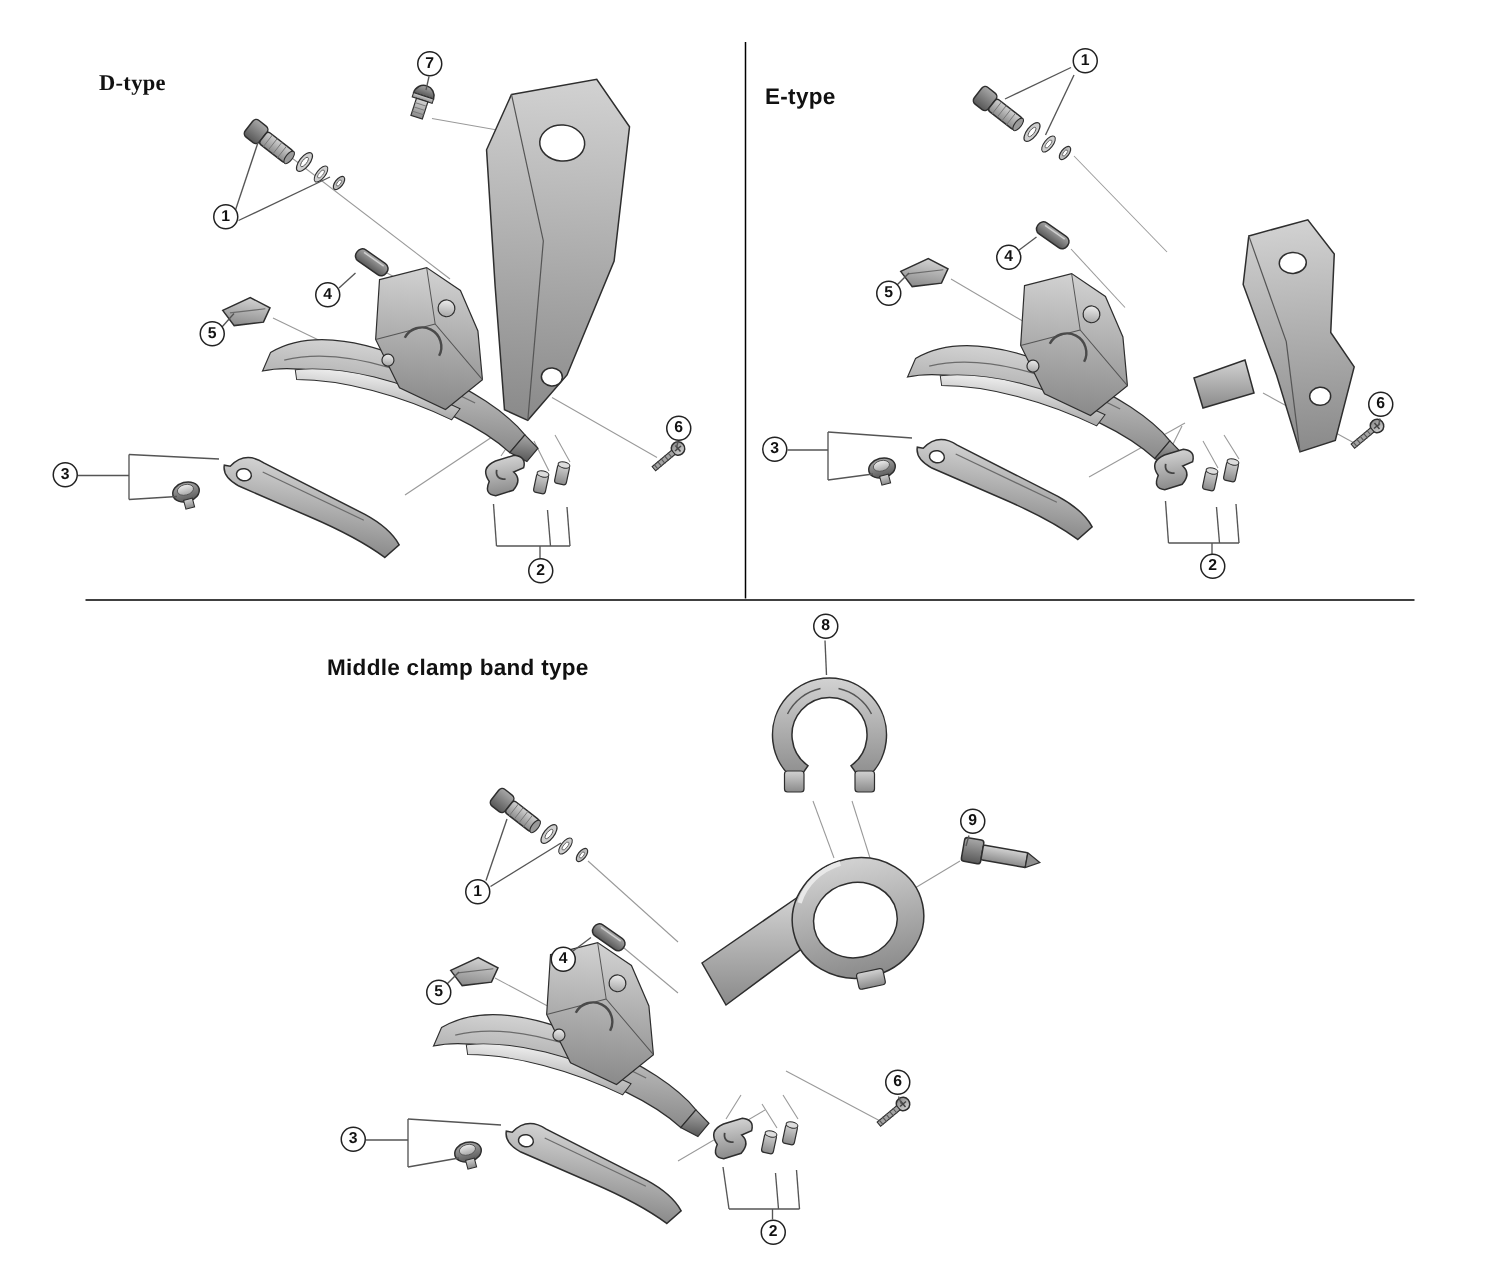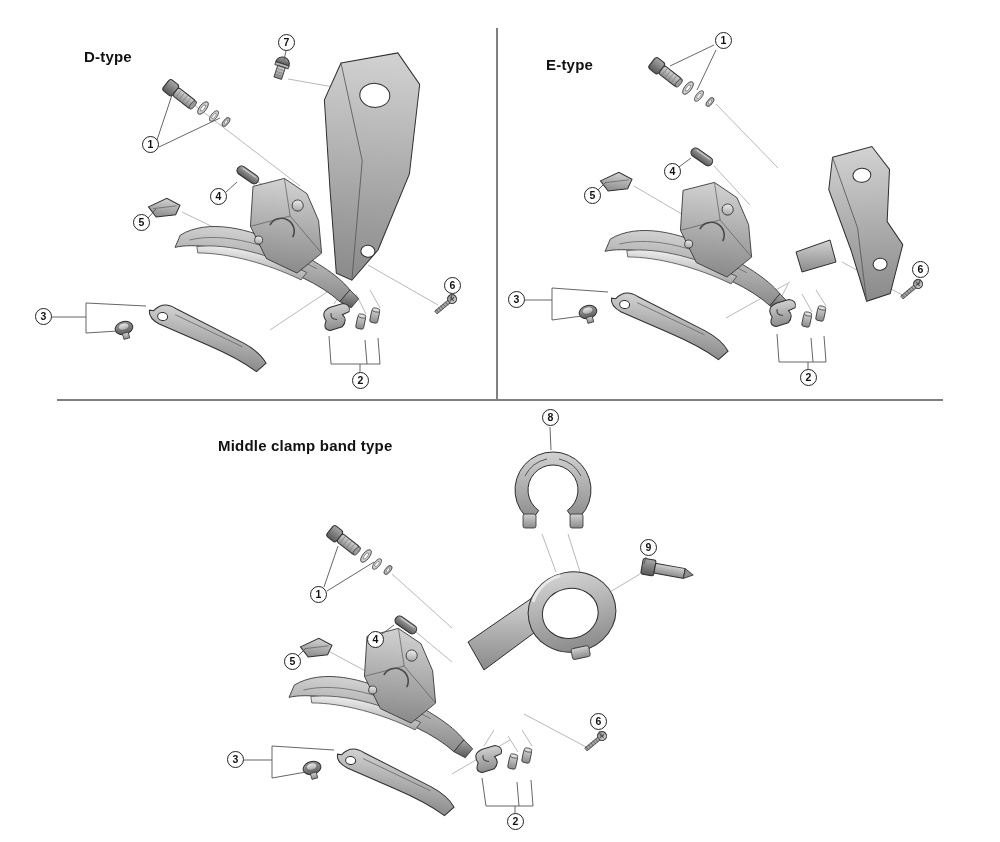--- a/index.html
+++ b/index.html
@@ -303,22 +303,22 @@
         <line x1="599" y1="731" x2="601" y2="736"></line>
         <line x1="515" y1="813" x2="515" y2="806"></line>
         <line x1="486" y1="806" x2="533" y2="806"></line>
         <line x1="486" y1="806" x2="482" y2="778"></line>
         <line x1="519" y1="806" x2="517" y2="782"></line>
         <line x1="533" y1="806" x2="531" y2="780"></line>
       </g>
     </g>
   </svg>
 
-  <div class="panel-title" style="left:84px;top:48px;">D-type</div>
-  <div class="panel-title" style="left:510px;top:56px;margin-left:36px;">E-type</div>
+  <div class="panel-title" style="left:66px;top:48px;font-family:Liberation Serif, serif;">D-type</div>
+  <div class="panel-title" style="left:510px;top:56px;">E-type</div>
   <div class="panel-title" style="left:218px;top:424px;margin-top:13px;">Middle clamp band type</div>
 
   <div class="callout" style="left:278px;top:34px;">7</div>
   <div class="callout" style="left:142px;top:136px;">1</div>
   <div class="callout" style="left:210px;top:188px;">4</div>
   <div class="callout" style="left:133px;top:214px;">5</div>
   <div class="callout" style="left:35px;top:308px;">3</div>
   <div class="callout" style="left:444px;top:277px;">6</div>
   <div class="callout" style="left:352px;top:372px;">2</div>
 

